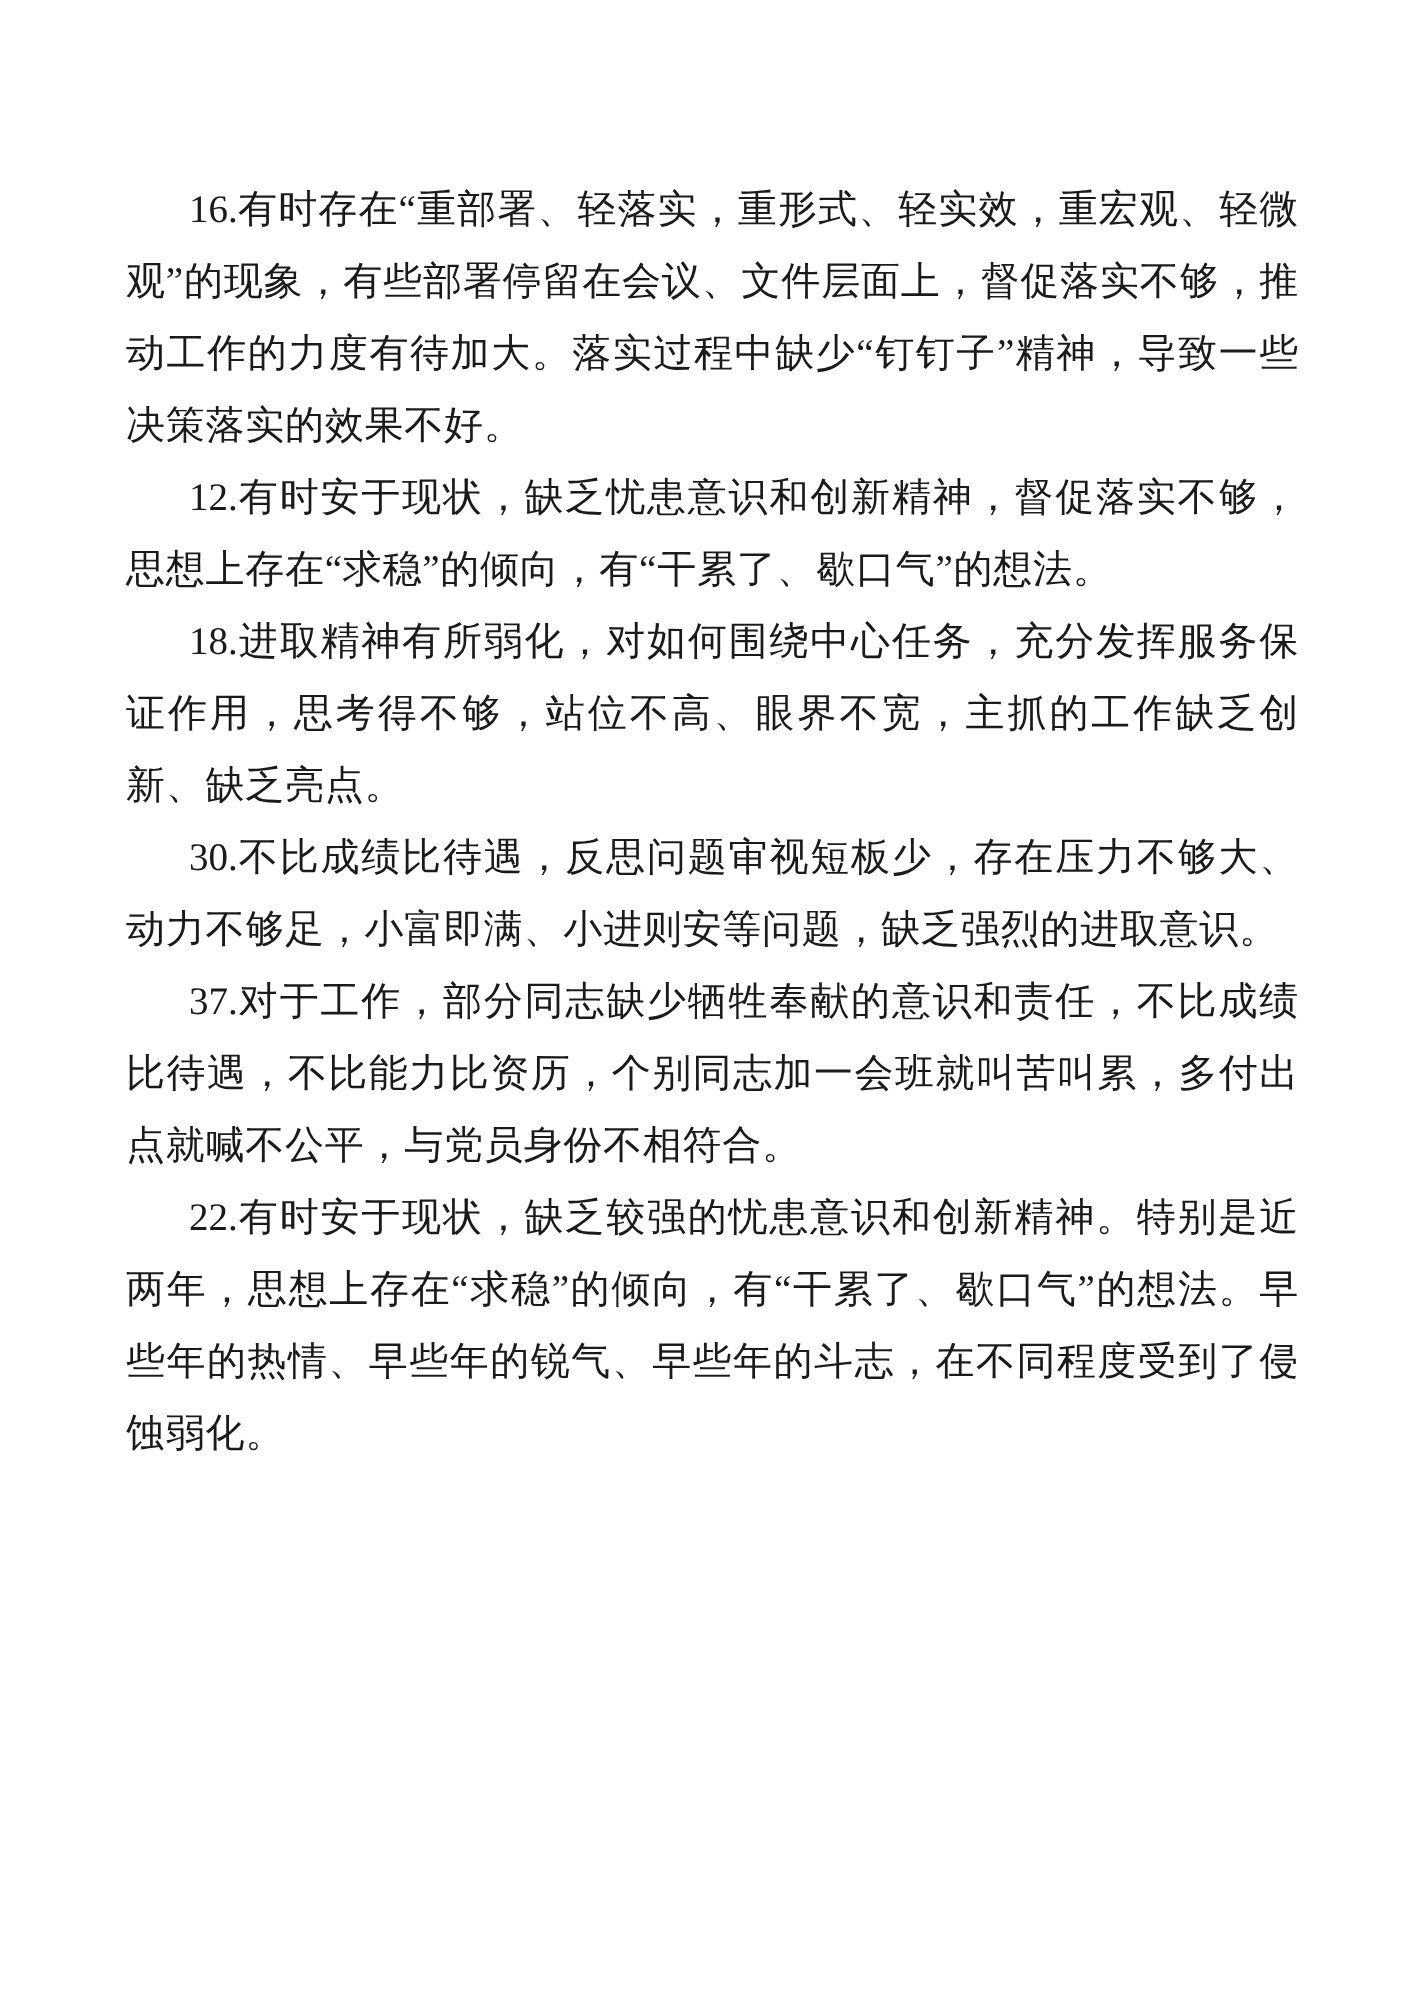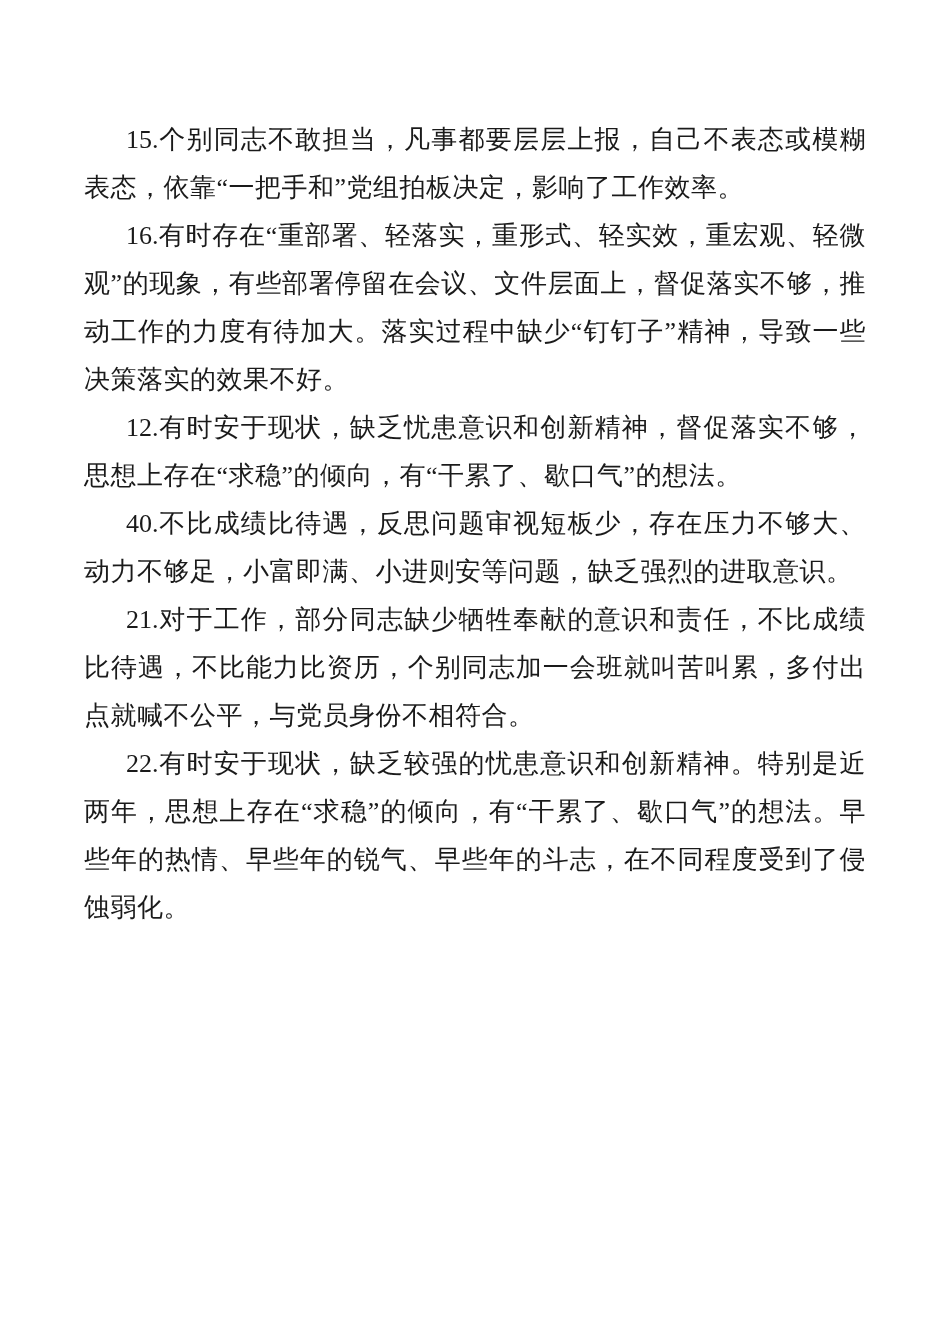--- a/index.html
+++ b/index.html
@@ -35,28 +35,28 @@
   .para-number {
     letter-spacing: 0;
   }
 </style>
 </head>
 <body>
 
 <div class="page">
   <div class="content">
 
-    <p class="para"><span class="para-number">15.</span><span>个别同志不敢担当，凡事都要层层上报，自己不表态或模糊表态，依靠“一把手和”党组拍板决定，影响了工作效率。</span></p>
 
     <p class="para"><span class="para-number">16.</span><span>有时存在“重部署、轻落实，重形式、轻实效，重宏观、轻微观”的现象，有些部署停留在会议、文件层面上，督促落实不够，推动工作的力度有待加大。落实过程中缺少“钉钉子”精神，导致一些决策落实的效果不好。</span></p>
 
     <p class="para"><span class="para-number">12.</span><span>有时安于现状，缺乏忧患意识和创新精神，督促落实不够，思想上存在“求稳”的倾向，有“干累了、歇口气”的想法。</span></p>
 
+    <p class="para"><span class="para-number">18.</span><span>进取精神有所弱化，对如何围绕中心任务，充分发挥服务保证作用，思考得不够，站位不高、眼界不宽，主抓的工作缺乏创新、缺乏亮点。</span></p>
 
 
-    <p class="para"><span class="para-number">40.</span><span>不比成绩比待遇，反思问题审视短板少，存在压力不够大、动力不够足，小富即满、小进则安等问题，缺乏强烈的进取意识。</span></p>
+    <p class="para"><span class="para-number">30.</span><span>不比成绩比待遇，反思问题审视短板少，存在压力不够大、动力不够足，小富即满、小进则安等问题，缺乏强烈的进取意识。</span></p>
 
-    <p class="para"><span class="para-number">21.</span><span>对于工作，部分同志缺少牺牲奉献的意识和责任，不比成绩比待遇，不比能力比资历，个别同志加一会班就叫苦叫累，多付出点就喊不公平，与党员身份不相符合。</span></p>
+    <p class="para"><span class="para-number">37.</span><span>对于工作，部分同志缺少牺牲奉献的意识和责任，不比成绩比待遇，不比能力比资历，个别同志加一会班就叫苦叫累，多付出点就喊不公平，与党员身份不相符合。</span></p>
 
     <p class="para"><span class="para-number">22.</span><span>有时安于现状，缺乏较强的忧患意识和创新精神。特别是近两年，思想上存在“求稳”的倾向，有“干累了、歇口气”的想法。早些年的热情、早些年的锐气、早些年的斗志，在不同程度受到了侵蚀弱化。</span></p>
 
   </div>
 </div>
 
 </body></html>

